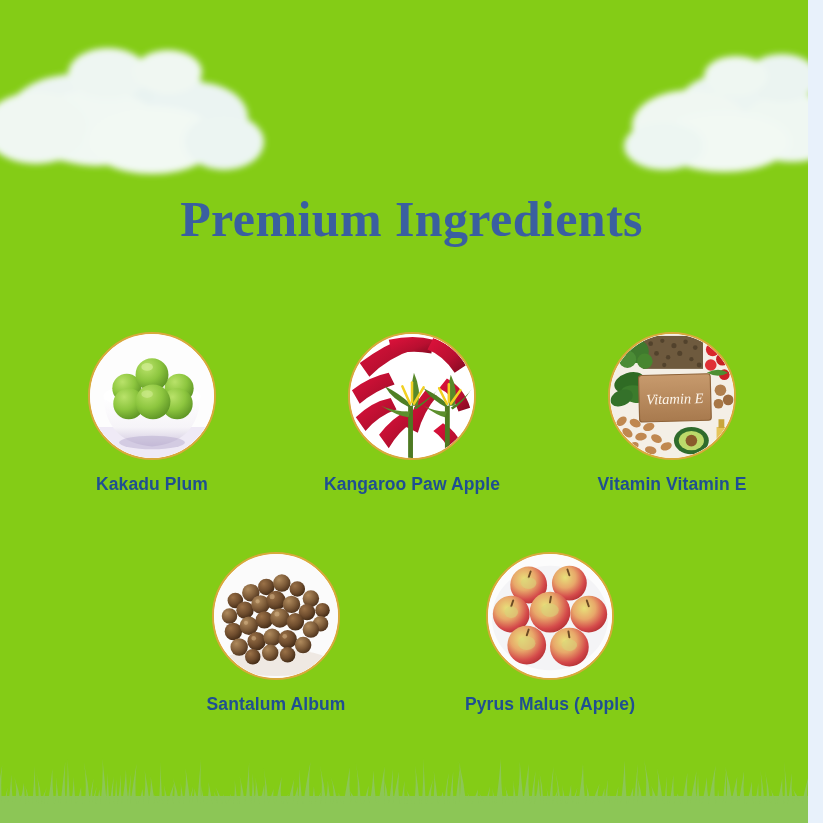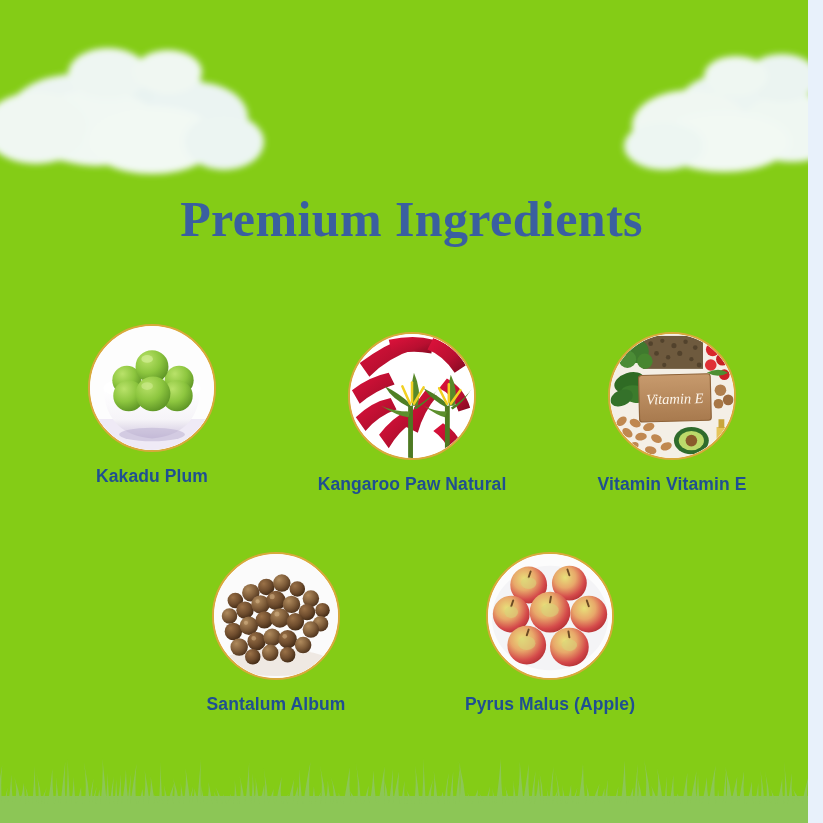--- a/index.html
+++ b/index.html
@@ -130,21 +130,21 @@
         <ellipse cx="724" cy="142" rx="66" ry="30" fill="#f8fcff"></ellipse>
         <ellipse cx="664" cy="146" rx="40" ry="24" fill="#f3f9fe"></ellipse>
         <ellipse cx="782" cy="78" rx="36" ry="24" fill="#f1f7fd"></ellipse>
         <ellipse cx="736" cy="76" rx="32" ry="20" fill="#f5fafe"></ellipse>
       </g>
     </svg>
   </div>
 
   <div class="title">Premium Ingredients</div>
 
-  <div class="item" style="left:152px; top:324px;">
+  <div class="item" style="left:152px; top:332px;">
     <div class="circle-wrap">
       <div class="circle">
         <svg viewBox="0 0 128 128" aria-hidden="true">
           <defs>
             <radialGradient id="plumG" cx="35%" cy="28%" r="75%">
               <stop offset="0%" stop-color="#b9e26a"></stop>
               <stop offset="55%" stop-color="#8dc63f"></stop>
               <stop offset="100%" stop-color="#5f9626"></stop>
             </radialGradient>
             <linearGradient id="bowlG" x1="0" y1="0" x2="0" y2="1">
@@ -222,21 +222,21 @@
             <path d="M102 74 Q100 56 104 42 Q112 58 108 74 Z" fill="#58892a"></path>
             <path d="M104 76 Q120 66 126 56 Q116 72 106 78 Z" fill="#4f7f25"></path>
             <path d="M100 80 Q86 80 76 74 Q90 84 98 86 Z" fill="#5c8f2d"></path>
             <path d="M100 72 L92 56" stroke="#f2d023" stroke-width="2.6" stroke-linecap="round"></path>
             <path d="M102 70 L102 52" stroke="#f2d023" stroke-width="2.6" stroke-linecap="round"></path>
             <path d="M104 72 L114 58" stroke="#f2d023" stroke-width="2.6" stroke-linecap="round"></path>
           </g>
         </svg>
       </div>
     </div>
-    <div class="label">Kangaroo Paw Natural</div>
+    <div class="label">Kangaroo Paw Apple</div>
   </div>
 
   <div class="item" style="left:672px; top:332px;">
     <div class="circle-wrap">
       <div class="circle">
         <svg viewBox="0 0 128 128" aria-hidden="true">
           <defs>
             <linearGradient id="boardG" x1="0" y1="0" x2="0" y2="1">
               <stop offset="0%" stop-color="#c79a6d"></stop>
               <stop offset="100%" stop-color="#a87a4e"></stop>

